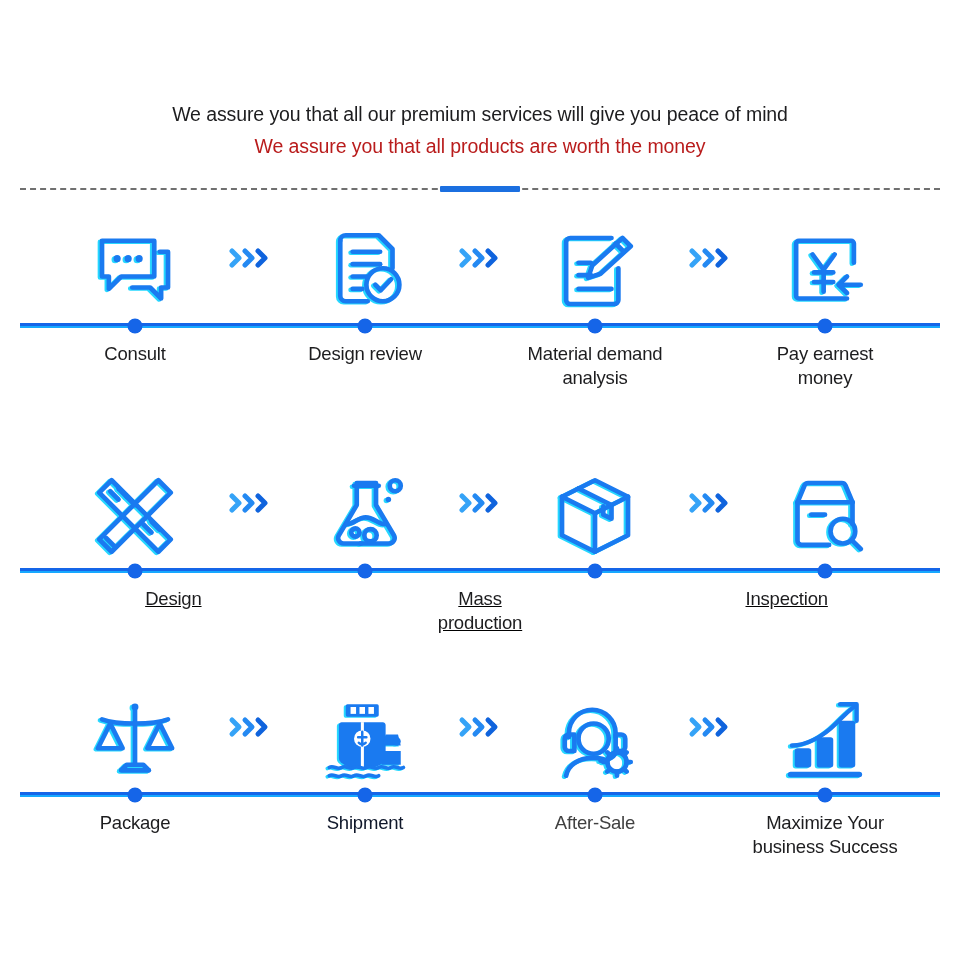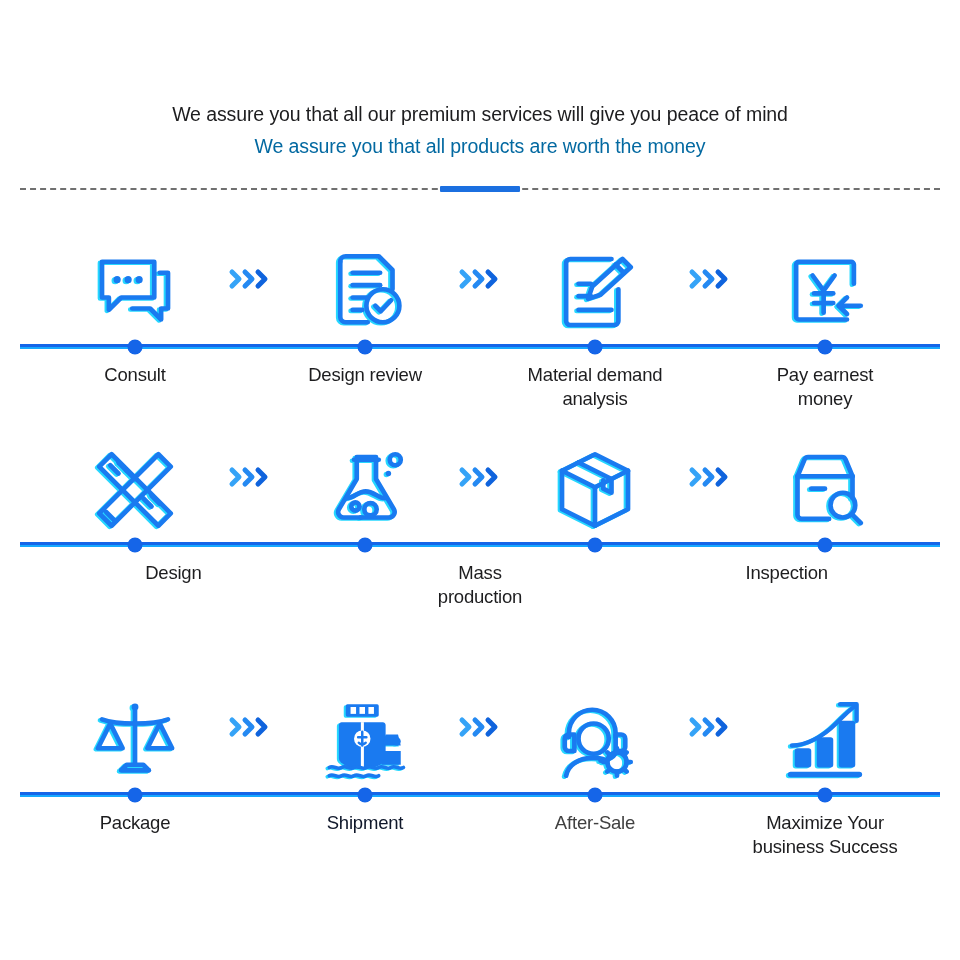--- a/index.html
+++ b/index.html
@@ -58,22 +58,22 @@
     background: #1b6fe0;
     border-radius: 1px;
   }
 
   
   .row {
     position: absolute;
     left: 0;
     width: 960px;
   }
-  #row-0 { top: 228px; }
-  #row-1 { top: 426px; }
+  #row-0 { top: 207px; }
+  #row-1 { top: 452px; text-decoration: underline; }
   #row-2 { top: 676px; }
 
   .steps {
     position: relative;
     display: flex;
     width: 920px;
     margin: 0 20px;
     height: 112px;
     align-items: flex-end;
   }
@@ -161,21 +161,21 @@
     color: #1d1d1f;
     letter-spacing: -0.2px;
     white-space: pre-line;
   }
 </style>
 </head>
 <body style="background: rgb(255, 255, 255);">
 
 <div id="header">
   <div class="headline" style="color: rgb(29, 29, 31);">We assure you that all our premium services will give you peace of mind</div>
-  <div class="headline" style="color: #0369a1;">We assure you that all products are worth the money</div>
+  <div class="headline" style="color: #b91c1c;">We assure you that all products are worth the money</div>
 </div>
 
 <div id="divider">
   <div class="dashes" style="border-top-color: rgb(112, 112, 112);"></div>
   <div class="accent" style="background: rgb(27, 111, 224);"></div>
 </div>
 
 <div class="row" id="row-0">
     <div class="steps">
       <div class="step">

